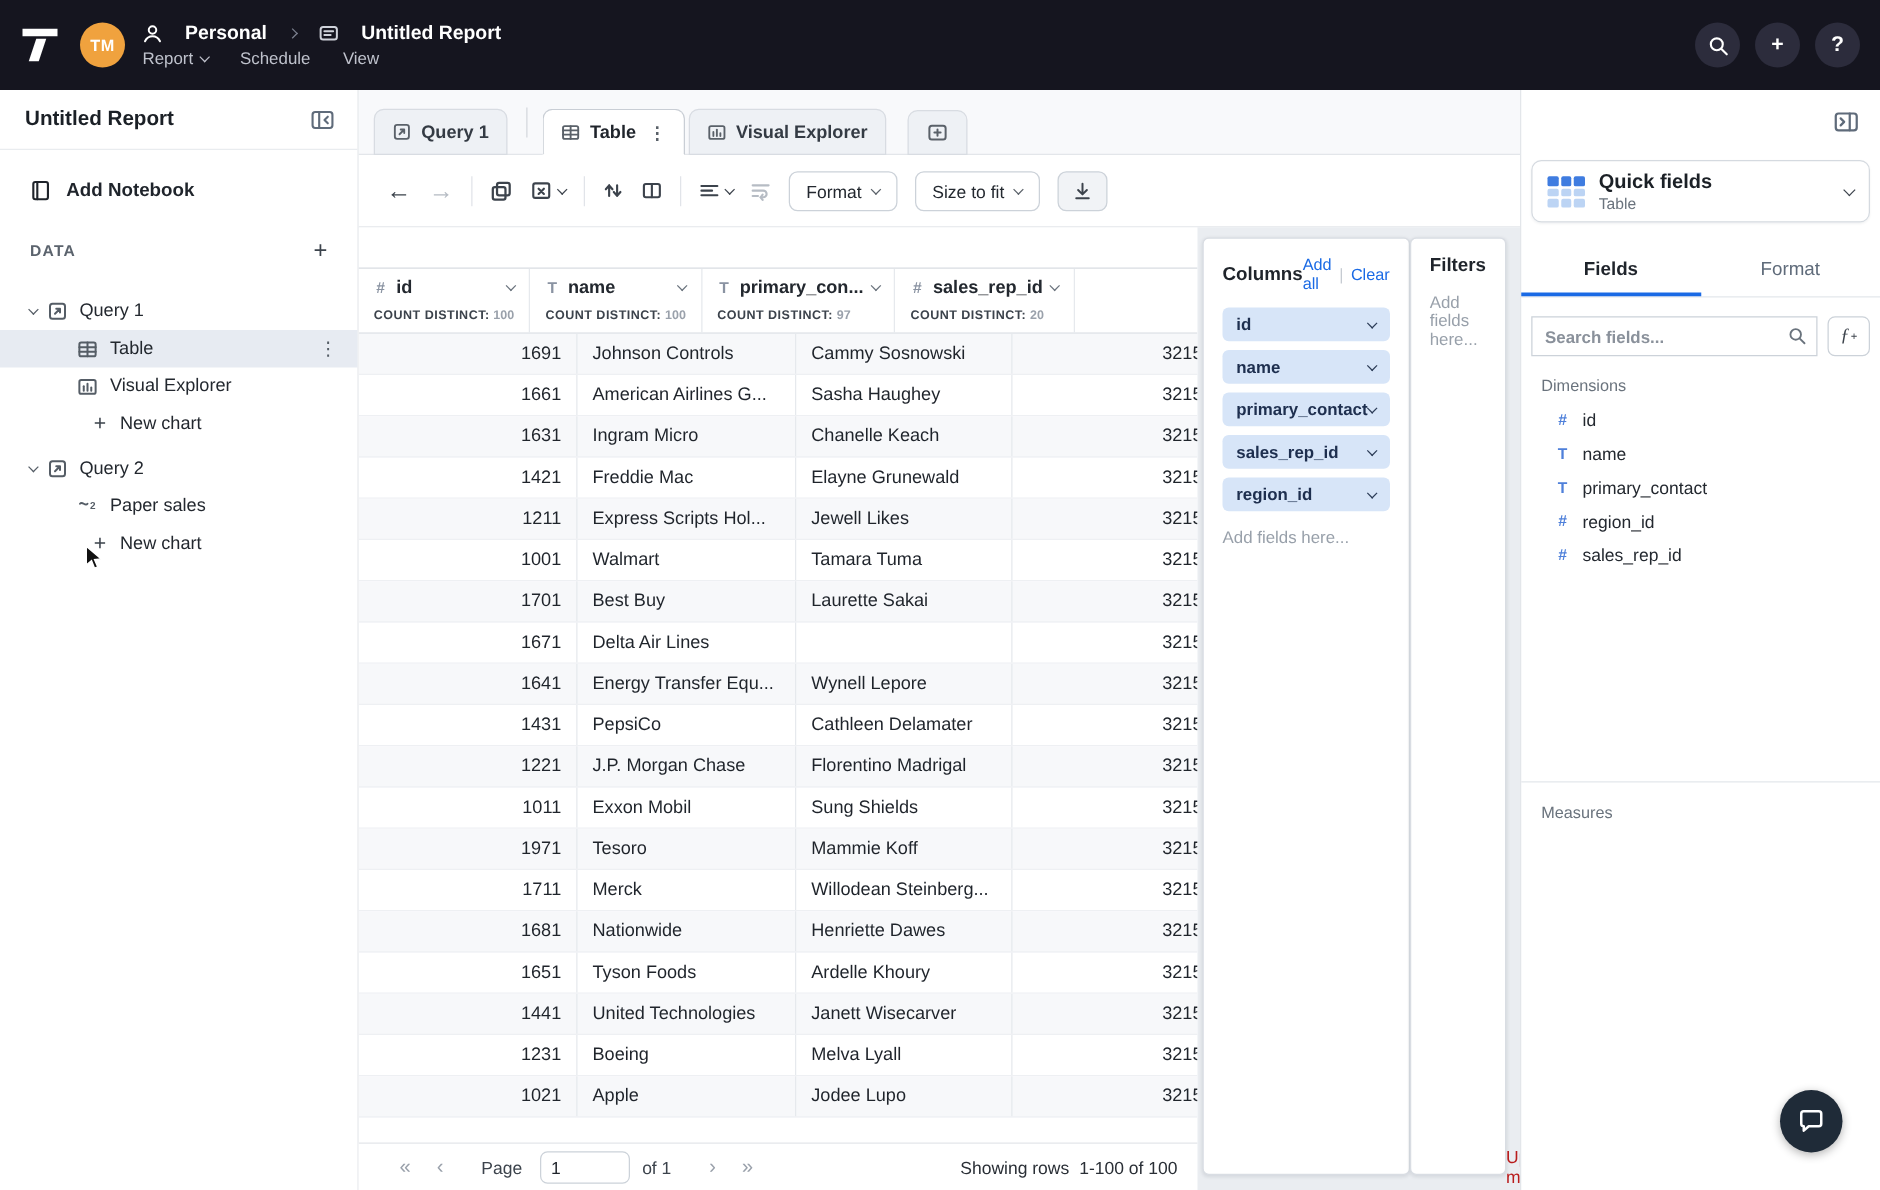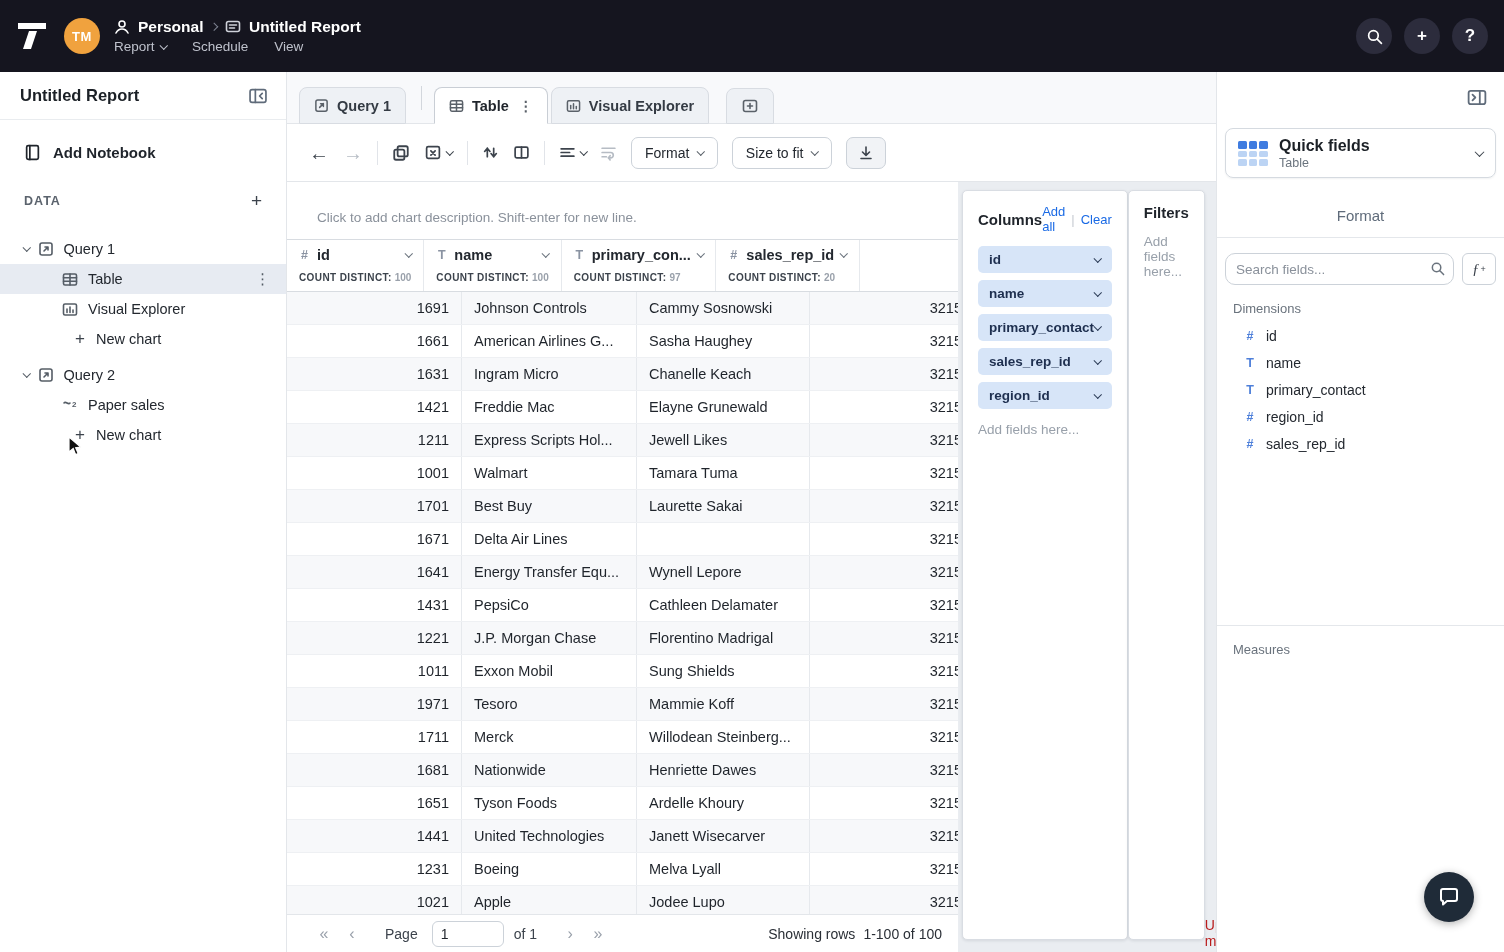--- a/index.html
+++ b/index.html
@@ -12,21 +12,21 @@
   .chev { display:inline-block; width:7px; height:7px; border-right:1.6px solid currentColor; border-bottom:1.6px solid currentColor; }
   .chev.down { transform:rotate(45deg) translate(-1px,-1px); }
   .chev.right { transform:rotate(-45deg); }
   .chev.sm { width:5.5px; height:5.5px; }
 
   
   .topbar { height:72px; background:#15151f; display:flex; align-items:center; padding:0 16px; flex:none; color:#fff; }
   .logo { width:34px; height:34px; margin-right:14px; flex:none; }
   .avatar { width:36px; height:36px; border-radius:50%; background:#f0a23e; color:#fff; font-weight:700; font-size:13px; display:flex; align-items:center; justify-content:center; letter-spacing:.5px; flex:none; }
   .tb-info { margin-left:14px; display:flex; flex-direction:column; gap:3px; }
-  .tb-row1 { display:flex; align-items:center; gap:8px; font-size:15.5px; font-weight:700; color:#fff; }
+  .tb-row1 { display:flex; align-items:center; gap:18px; font-size:15.5px; font-weight:700; color:#fff; }
   .tb-row1 .sep { color:#7c808f; }
   .tb-row2 { display:flex; align-items:center; gap:26px; font-size:13.5px; color:#bfc2cc; font-weight:400; }
   .tb-menu-item { display:flex; align-items:center; gap:6px; cursor:default; }
   .tb-icons { margin-left:auto; display:flex; gap:12px; }
   .tb-circle { width:36px; height:36px; border-radius:50%; background:#2c2c3c; color:#fff; display:flex; align-items:center; justify-content:center; font-size:17px; font-weight:600; }
   .ic { stroke:currentColor; fill:none; stroke-width:1.6; stroke-linecap:round; stroke-linejoin:round; }
 
   
   .body { flex:1; display:flex; min-height:0; }
 
@@ -128,21 +128,21 @@
   .qc-icon span.h { background:#3f7ce0; }
   .qc-text { display:flex; flex-direction:column; gap:1px; }
   .qc-title { font-size:16px; font-weight:700; color:#1b2026; }
   .qc-sub { font-size:12.5px; color:#6a737d; }
   .qc-card .chev { margin-left:auto; color:#3c434c; }
   .fp-tabs { margin-top:18px; height:42px; display:flex; border-bottom:1px solid #e4e7eb; }
   .fp-tab { flex:1; display:flex; align-items:center; justify-content:center; font-size:15px; color:#5f6b7a; border-bottom:3px solid transparent; }
   .fp-tab.active { color:#1f242b; font-weight:600; border-bottom-color:#1a6ae5; }
   .fp-search-row { margin:15px 8px 0; display:flex; gap:8px; }
   .fp-search-wrap { position:relative; flex:1; }
-  .fp-search { width:100%; height:32px; border:1px solid #ccd2d9; border-radius:10px; padding:0 32px 0 10px; font-size:13.5px; font-family:inherit; color:#1f242b; }
+  .fp-search { width:100%; height:32px; border:1px solid #ccd2d9; border-radius:0; padding:0 32px 0 10px; font-size:13.5px; font-family:inherit; color:#1f242b;font-weight:bold; }
   .fp-search::placeholder { color:#8a919b; }
   .fp-search-ic { position:absolute; right:9px; top:8px; color:#6a737d; display:flex; }
   .fx-btn { width:34px; height:32px; border:1px solid #ccd2d9; border-radius:6px; background:#fff; display:flex; align-items:center; justify-content:center; color:#3c434c; font-size:15px; font-style:italic; font-family:"Liberation Serif", serif; }
   .fx-btn sup { font-size:9px; font-style:normal; margin-left:1px; font-family:"Liberation Sans", sans-serif; }
   .fp-sec-label { margin:16px 16px 6px; font-size:13px; color:#6a737d; }
   .dim-list { display:flex; flex-direction:column; }
   .dim-item { height:27px; display:flex; align-items:center; gap:10px; padding:0 16px 0 27px; font-size:14px; color:#23282f; }
   .dim-icon { width:12px; text-align:center; font-size:12.5px; font-weight:700; color:#4f80da; flex:none; }
   .fp-spacer { height:168px; }
   .fp-divider { height:1px; background:#e4e7eb; }
@@ -390,21 +390,20 @@
           <svg class="ic" width="16" height="16" viewBox="0 0 16 16">
               <path d="M8 2v8M4.5 7L8 10.5 11.5 7M3 13.5h10"></path>
             </svg>
         </span>
       </div>
 
       <div class="content-row">
 
         <div class="chart-area">
           <div class="chart-head">
-            <div class="chart-desc">Click to add chart description. Shift-enter for new line.</div>
           </div>
 
           <div class="table-wrap">
             <div class="thead">
 
                 <div class="th">
                   <div class="th-top">
                     <span class="col-icon">#</span>
                     <span class="col-name">id</span>
                     <span class="chev down sm"></span>
@@ -676,20 +675,21 @@
             <span></span>
             <span></span>
         </span>
         <span class="qc-text">
           <span class="qc-title">Quick fields</span>
           <span class="qc-sub">Table</span>
         </span>
         <span class="chev down"></span>
       </div>
       <div class="fp-tabs">
+        <div class="fp-tab active">Fields</div>
         <div class="fp-tab">Format</div>
       </div>
       <div class="fp-search-row">
         <span class="fp-search-wrap">
           <input class="fp-search" placeholder="Search fields..." style="">
           <span class="fp-search-ic">
             <svg class="ic" width="15" height="15" viewBox="0 0 16 16">
                 <circle cx="7" cy="7" r="4.5"></circle>
                 <line x1="10.5" y1="10.5" x2="14.5" y2="14.5"></line>
               </svg>

